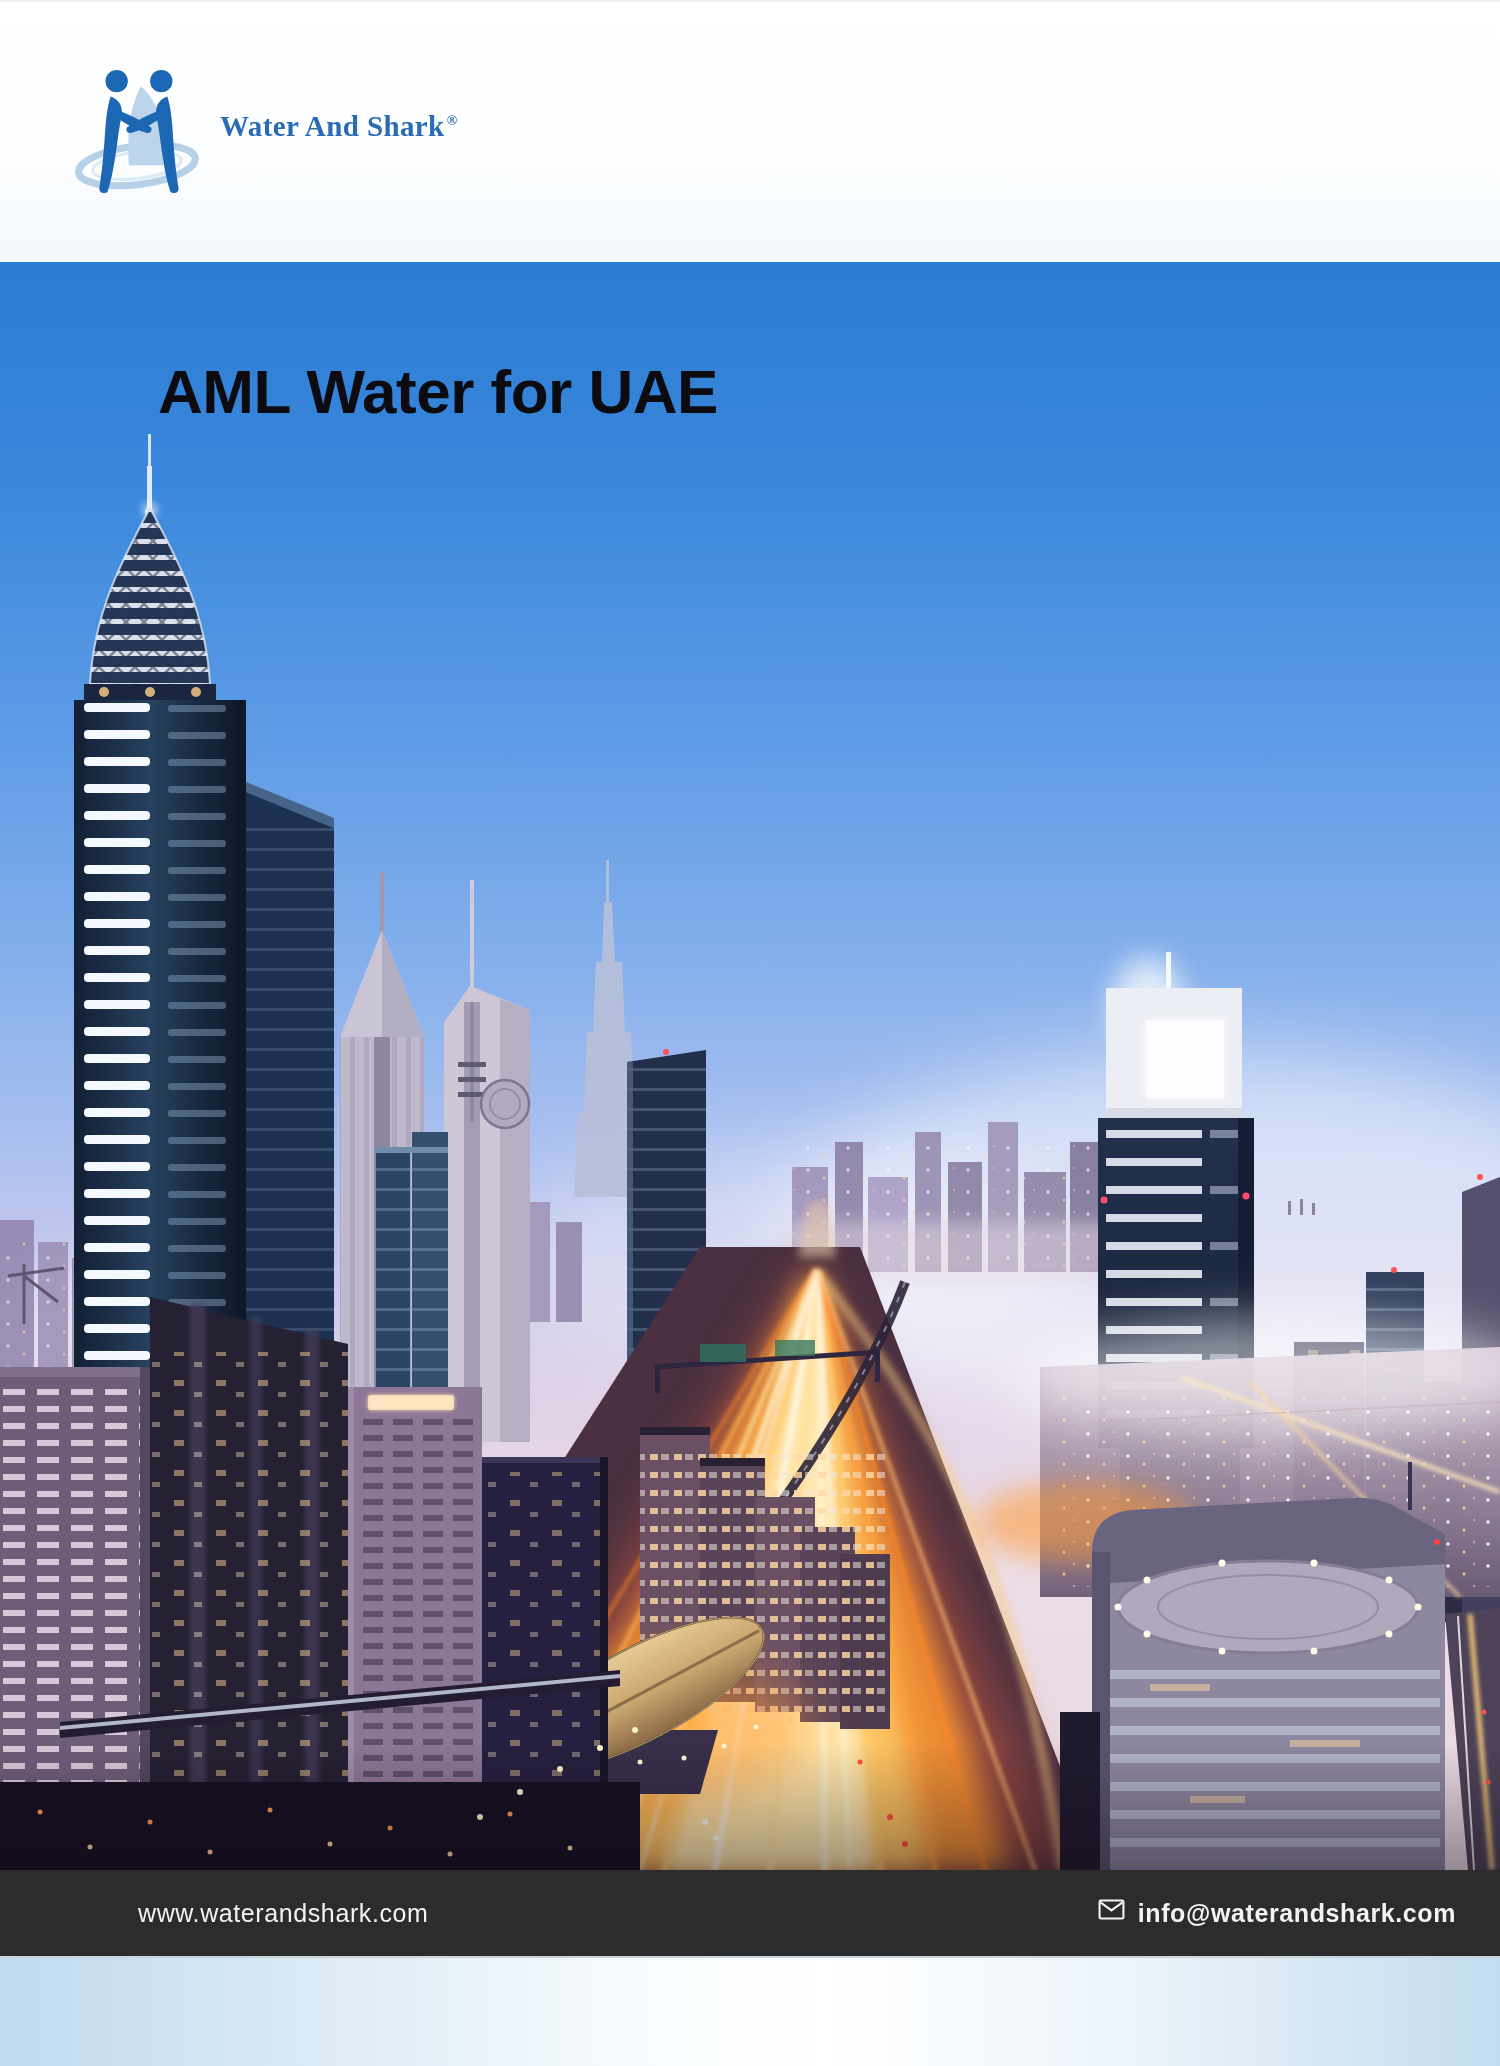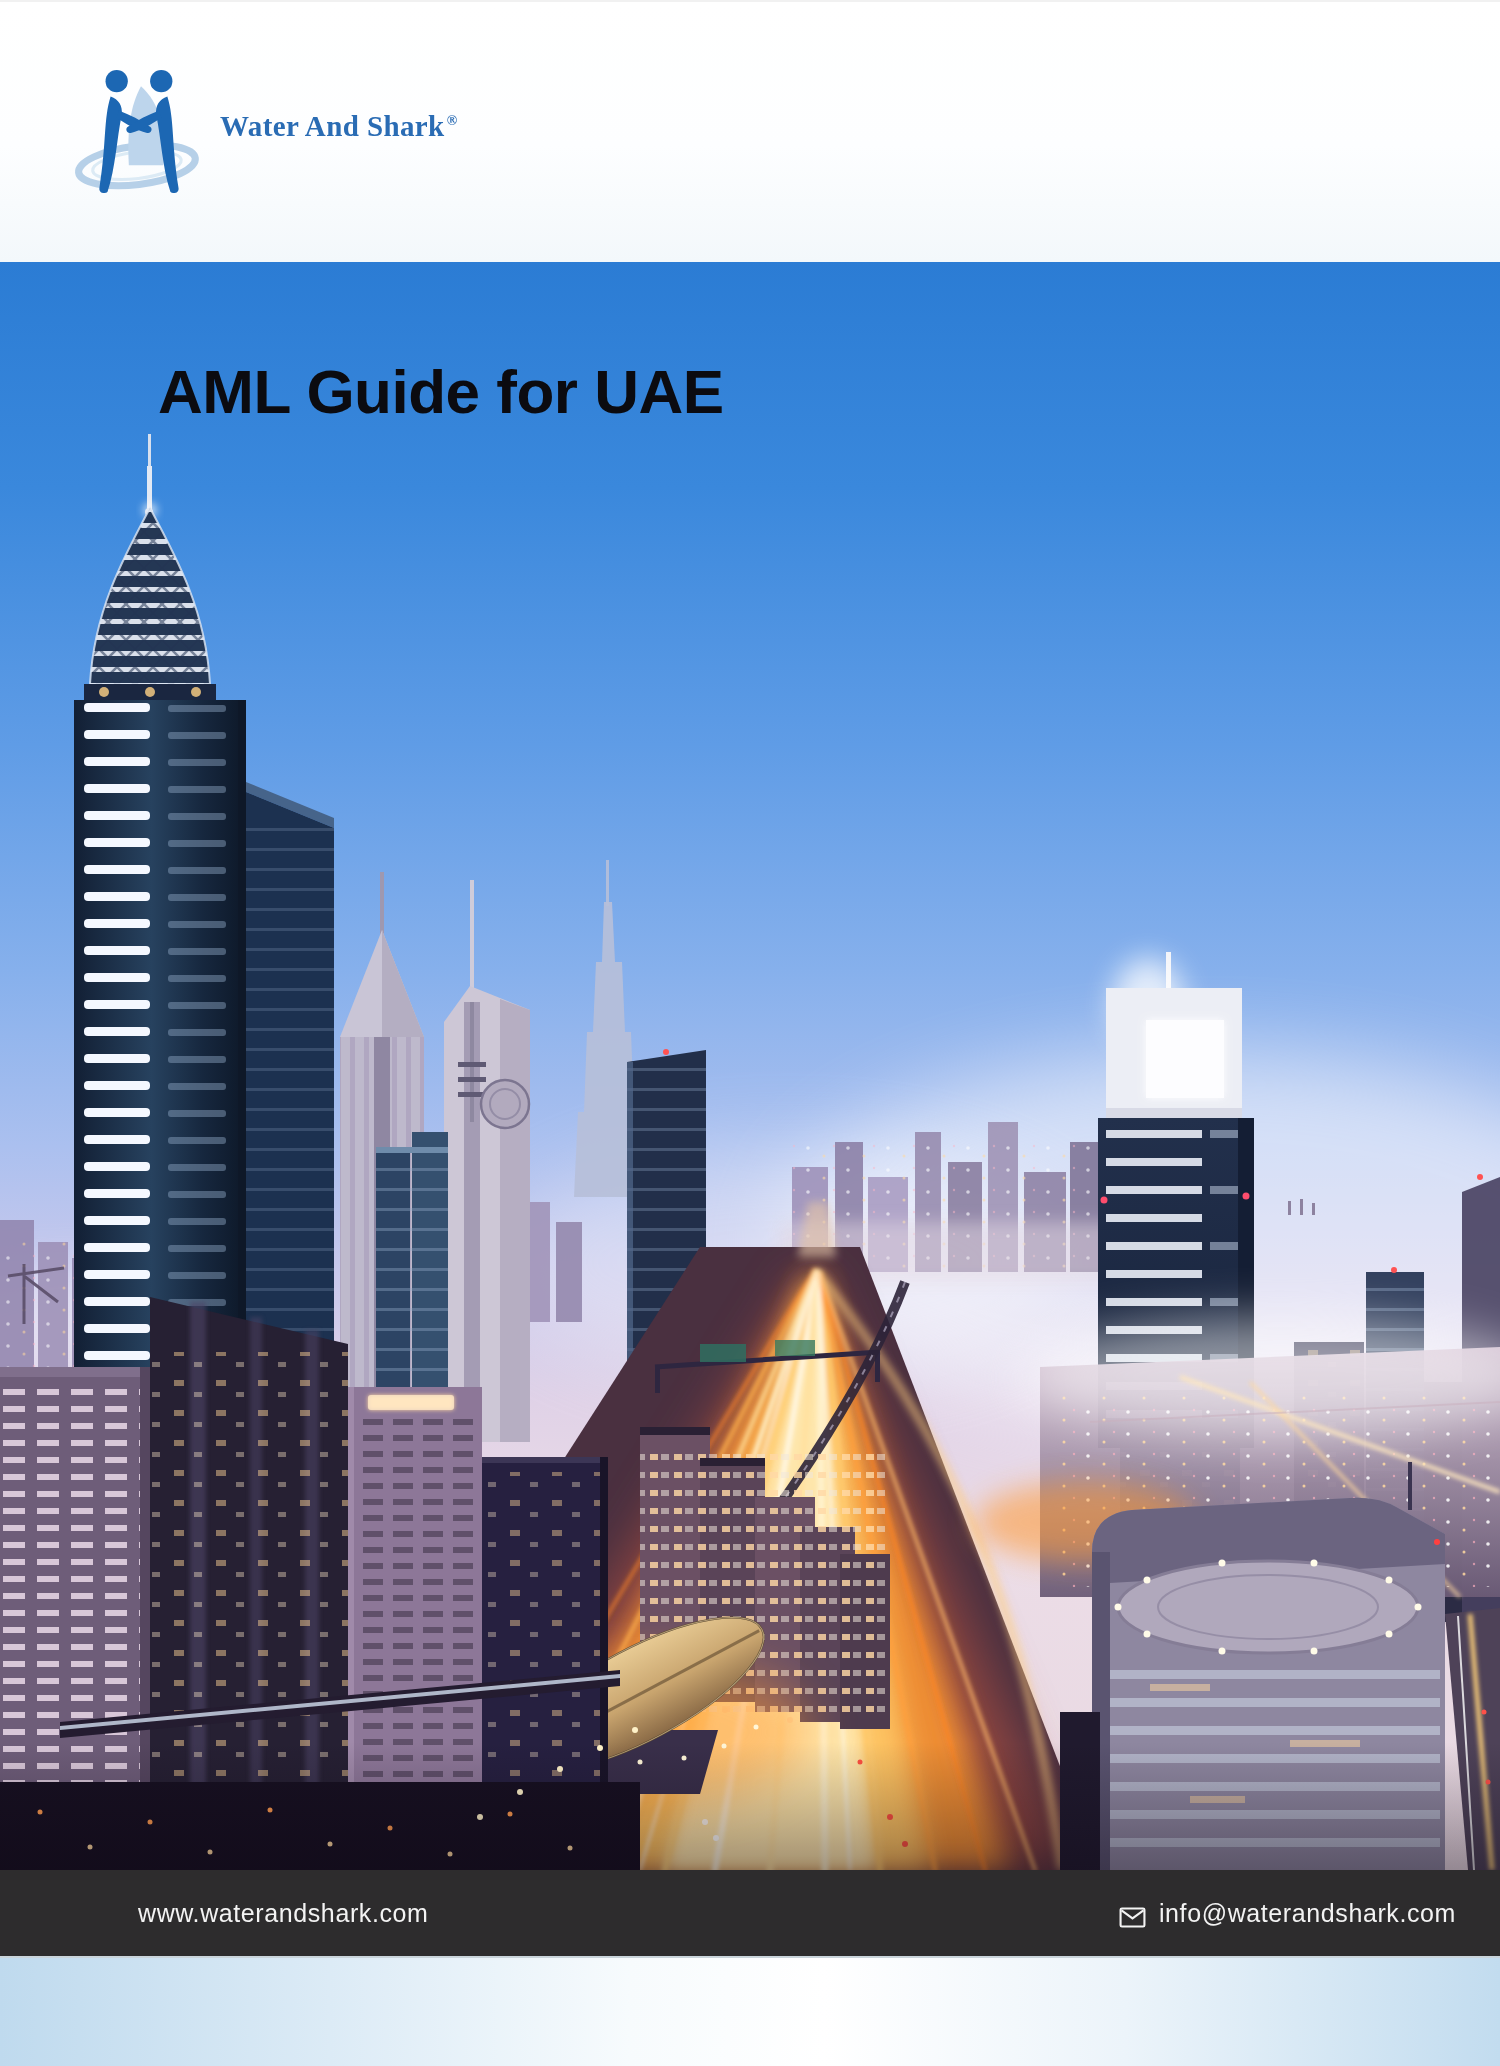--- a/index.html
+++ b/index.html
@@ -22,21 +22,21 @@
   .title{position:absolute;left:158px;top:94px;margin:0;
          font-size:62px;font-weight:800;letter-spacing:-.5px;color:#0b0b10;white-space:nowrap;}
   .subtitle{position:absolute;left:1080px;top:94px;margin:0;width:400px;
             font-size:31px;line-height:45px;font-weight:500;color:#0d1522;letter-spacing:.3px;}
   .subtitle span{display:block;}
 
   
   footer{height:88px;flex:0 0 auto;background:#2d2c2d;display:flex;align-items:center;
          justify-content:space-between;padding:0 44px 0 138px;box-sizing:border-box;
          color:#f3f3f3;font-size:25px;letter-spacing:.6px;border-bottom:2px solid #c9d4da;}
-  .email-wrap{display:flex;align-items:flex-end;gap:13px;}
+  .email-wrap{display:flex;align-items:flex-start;gap:13px;font-weight:bold;}
   .mail-ic{width:27px;height:21px;display:block;}
 
   
   .bottom-strip{flex:1 1 auto;
       background:linear-gradient(90deg,#bfdaee 0%,#dcebf6 22%,#f7fbfd 42%,#ffffff 55%,#ecf4fa 75%,#c2dcef 100%);}
 </style>
 </head>
 <body>
 
 <div class="page">
@@ -482,21 +482,21 @@
         <path d="M1458,1354 L1474,1608" stroke="#ffffff" stroke-width="2" opacity=".8" fill="none"></path>
         <circle cx="1484" cy="1450" r="2.5" fill="#ff5048"></circle>
           <circle cx="1488" cy="1520" r="2.5" fill="#ff5048"></circle>
       </g>
 
       <rect x="1060" y="1450" width="40" height="158" fill="#201a2e"></rect>
 
       <rect x="0" y="1480" width="1500" height="128" fill="url(#gVig)"></rect>
     </svg>
 
-    <h1 class="title">AML Guide for UAE</h1>
+    <h1 class="title">AML Water for UAE</h1>
   </section>
 
   <footer>
     <span class="site">www.waterandshark.com</span>
     <span class="email-wrap">
       <svg class="mail-ic" viewBox="0 0 28 22" aria-hidden="true">
         <rect x="1.5" y="1.5" width="25" height="19" rx="1.5" fill="none" stroke="#f3f3f3" stroke-width="2.2"></rect>
         <path d="M2.5,3.5 L14,12 L25.5,3.5" fill="none" stroke="#f3f3f3" stroke-width="2.2"></path>
       </svg>
       <span>info@waterandshark.com</span>

